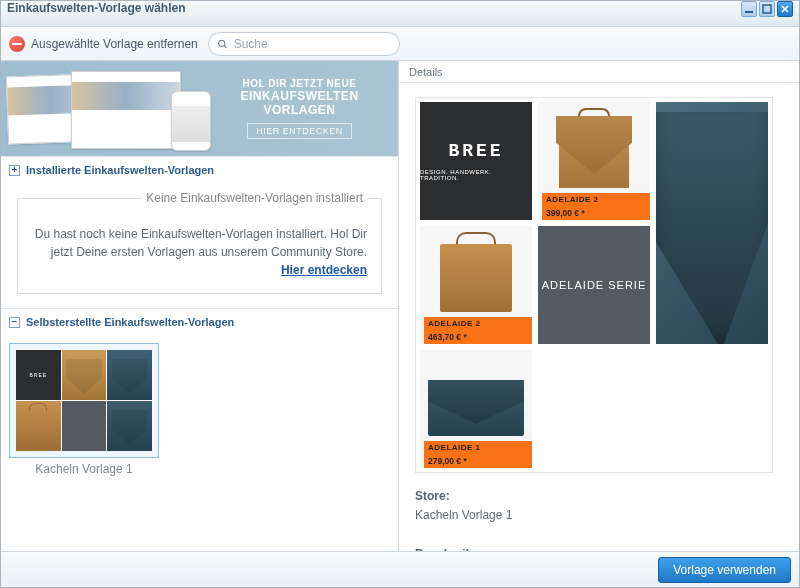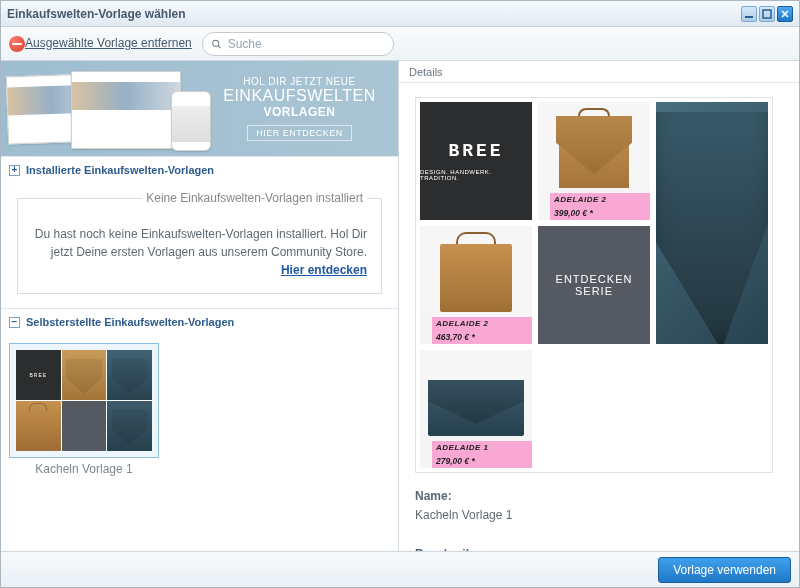--- a/index.html
+++ b/index.html
@@ -1,50 +1,50 @@
 <!DOCTYPE html>
 <html><head>
 <meta charset="utf-8">
 <style>
   * { box-sizing: border-box; margin: 0; padding: 0; }
   html, body { width: 800px; height: 588px; overflow: hidden; font-family: Arial, Helvetica, sans-serif; font-size: 12px; color: #333; background: #eef0f2; }
 
   .window { width: 800px; height: 588px; border: 1px solid #aab7c2; display: flex; flex-direction: column; background: #e8eef4; }
 
-  .titlebar { height: 26px; background: linear-gradient(#f6fafe,#e1e9f0); border-bottom: 1px solid #c8d2db; display: flex; align-items: center; padding: 0 6px; }
+  .titlebar { height: 26px; background: linear-gradient(#f6fafe,#e1e9f0); border-bottom: 1px solid #c8d2db; display: flex; align-items: flex-start; padding: 0 6px; }
   .titlebar .title { font-weight: bold; color: #465a6e; font-size: 12px; flex: 1; }
   .titlebar .win-btns { display: flex; gap: 2px; }
   .win-btn { width: 16px; height: 16px; border-radius: 2px; display: flex; align-items: center; justify-content: center; cursor: pointer; }
   .win-min { background: linear-gradient(#d5e7fa,#aecce8); border:1px solid #7ba9d4; color:#2a5e8e; }
   .win-max { background: linear-gradient(#d5e7fa,#aecce8); border:1px solid #7ba9d4; color:#2a5e8e; }
   .win-close { background: linear-gradient(#4da9f2,#1f78c7); border:1px solid #1a5f9e; color:#fff; }
 
   .toolbar { height: 34px; background: linear-gradient(#f9fbfd,#eef3f7); border-bottom: 1px solid #cfd8e0; display: flex; align-items: center; padding: 0 8px; gap: 10px; }
-  .remove-btn { display: flex; align-items: flex-start; gap: 0; cursor: pointer; color: #465a6e; text-decoration: underline; }
+  .remove-btn { display: flex; align-items: center; gap: 6px; cursor: pointer; color: #465a6e; }
   .remove-icon { width: 16px; height: 16px; border-radius: 50%; background: radial-gradient(circle at 30% 30%, #ff7a6e, #d9402e); position: relative; }
   .remove-icon::after { content:""; position:absolute; left:3px; right:3px; top:7px; height:2px; background:#fff; border-radius:1px; }
   .searchbox { width: 192px; height: 24px; background: #fff; border:1px solid #c3ccd4; border-radius: 12px; display:flex; align-items:center; padding: 0 8px; gap:6px; }
   .searchbox input { border:none; outline:none; font-size:12px; width:100%; color:#888; }
   .searchbox input::placeholder { color:#9aa4ad; }
 
   .body { flex:1; display:flex; min-height:0; }
 
   .left { width: 398px; border-right:1px solid #cfd8e0; background:#fff; display:flex; flex-direction:column; min-height:0; }
 
   .banner { height: 95px; background: linear-gradient(90deg,#9ebed0,#a9c5d4); position:relative; overflow:hidden; display:flex; }
   .banner-shots { width: 200px; position:relative; }
   .shot { position:absolute; background:#fff; border:1px solid #d0d0d0; box-shadow:0 1px 2px rgba(0,0,0,.15); }
   .shot.a { left:6px; top:14px; width:90px; height:68px; transform:rotate(-2deg); }
   .shot.b { left:70px; top:10px; width:110px; height:78px; }
   .shot.c { left:170px; top:30px; width:40px; height:60px; border-radius:6px; }
   .shot .strip { height:28px; background: linear-gradient(90deg,#d7c2a1,#96b0c7,#cfd9e0); margin-top:10px; }
   .shot.c .strip { height:36px; margin-top:14px; background:linear-gradient(#eee,#ddd); }
   .banner-text { flex:1; display:flex; flex-direction:column; align-items:center; justify-content:center; color:#fff; font-size:10px; letter-spacing:.5px; }
-  .banner-text .l1 { font-weight:400; }
-  .banner-text .l2 { font-weight:400; font-size:16px; }
+  .banner-text .l1 { font-weight:700; }
+  .banner-text .l2 { font-weight:700; font-size:12px; }
   .banner-text .l3 { font-weight:600; font-size:12px; }
   .banner-text .cta { margin-top:6px; font-size:9px; border:1px solid rgba(255,255,255,.6); padding:2px 8px; }
 
   .section { border-top:1px solid #e0e6eb; }
   .section-head { height:26px; display:flex; align-items:center; gap:6px; padding:0 8px; color:#2d5b8c; font-weight:bold; font-size:11px; cursor:pointer; }
   .toggle { width:11px; height:11px; border:1px solid #7ba0c4; background:#fff; display:flex; align-items:center; justify-content:center; color:#2d5b8c; font-size:10px; line-height:1; }
 
   .fieldset { margin:8px 16px 14px; border:1px solid #d7dde2; padding:12px 14px 14px;text-align:right; }
   .fieldset legend { color:#888; padding:0 4px; font-size:12px; }
   .fieldset .msg { color:#5f6a73; line-height:1.5; margin-top:8px; }
@@ -83,21 +83,21 @@
   .cell.c3 .img { background: linear-gradient(135deg,#496f80,#284350); }
   .cell.c3 .flap2 { position:absolute; left:-4px; right:-4px; top:10px; bottom:-6px; background:linear-gradient(#385a6a,#22343d); clip-path: polygon(0 0,100% 0,100% 42%,58% 100%,0 52%); box-shadow: inset 0 -10px 20px rgba(0,0,0,.3); }
   .cell.c4 .img { background:#f6f6f6; }
   .cell.c4 .tote { position:absolute; left:20px; right:20px; top:18px; bottom:6px; background:linear-gradient(#c6914f,#9f6f35); border-radius:2px; }
   .cell.c4 .th { position:absolute; top:6px; left:36px; right:36px; height:16px; border:2px solid #8a6230; border-bottom:none; border-radius:10px 10px 0 0; }
   .cell.c5 { background:#555a62; color:#fff; display:flex; align-items:center; justify-content:center; text-align:center; font-size:11px; letter-spacing:1px; }
   .cell.c6 .img { background:#f6f6f6; }
   .cell.c6 .clutch { position:absolute; left:8px; right:8px; top:30px; bottom:8px; background:linear-gradient(#3d5b6a,#26414e); border-radius:2px; }
   .cell.c6 .cflap { position:absolute; left:8px; right:8px; top:30px; height:44px; background:linear-gradient(#36505e,#213944); clip-path: polygon(0 0,100% 0,100% 48%,50% 100%,0 48%); }
 
-  .caption-area { position:absolute; left:12px; right:0; bottom:0; background:#f9a8d4; padding:2px 4px 2px;font-style:italic; }
+  .caption-area { position:absolute; left:4px; right:0; bottom:0; background:#f97316; padding:2px 4px 2px; }
   .cap-name { font-size:8px; font-weight:bold; letter-spacing:.5px; color:#222; }
   .cap-price { font-size:8.5px; font-weight:bold; color:#222; margin-top:4px; display:block; }
   .withcap { padding-bottom:32px; }
   .withcap .img,.withcap .bag,.withcap .flap,.withcap .hdl,.withcap .tote,.withcap .th,.withcap .clutch,.withcap .cflap { bottom:32px !important; }
 
   .meta { margin-top:14px; color:#5f6a73; line-height:1.6; }
   .meta b { color:#5a6671; }
 
   .footer { height:36px; border-top:1px solid #cfd8e0; background:linear-gradient(#f7fafc,#eaf0f5); display:flex; align-items:center; justify-content:flex-end; padding:0 8px; }
   .primary-btn { height:26px; padding:0 14px; background:linear-gradient(#3ea0ec,#1f78c7); color:#fff; border:1px solid #1a5f9e; border-radius:3px; font-size:12px; cursor:pointer; display:flex; align-items:center; }
@@ -242,35 +242,35 @@
           <div class="cell c4 withcap">
             <div class="img"></div>
               <div class="th"></div>
               <div class="tote"></div>
             <div class="caption-area">
               <div class="cap-name">ADELAIDE 2</div>
               <span class="cap-price">463,70 € *</span>
             </div>
           </div>
           <div class="cell c5">
-            <div style="white-space:pre-line">ENTDECKEN SERIE</div>
+            <div style="white-space:pre-line">ADELAIDE SERIE</div>
           </div>
           <div class="cell c6 withcap">
             <div class="img"></div>
               <div class="clutch"></div>
               <div class="cflap"></div>
             <div class="caption-area">
               <div class="cap-name">ADELAIDE 1</div>
               <span class="cap-price">279,00 € *</span>
             </div>
           </div>
         </div>
 
         <div class="meta">
-          <b>Name:</b><br>
+          <b>Store:</b><br>
           <span>Kacheln Vorlage 1</span><br><br>
           <b>Beschreibung:</b><br>
           
         </div>
 
       </div>
     </div>
 
   </div>
 

